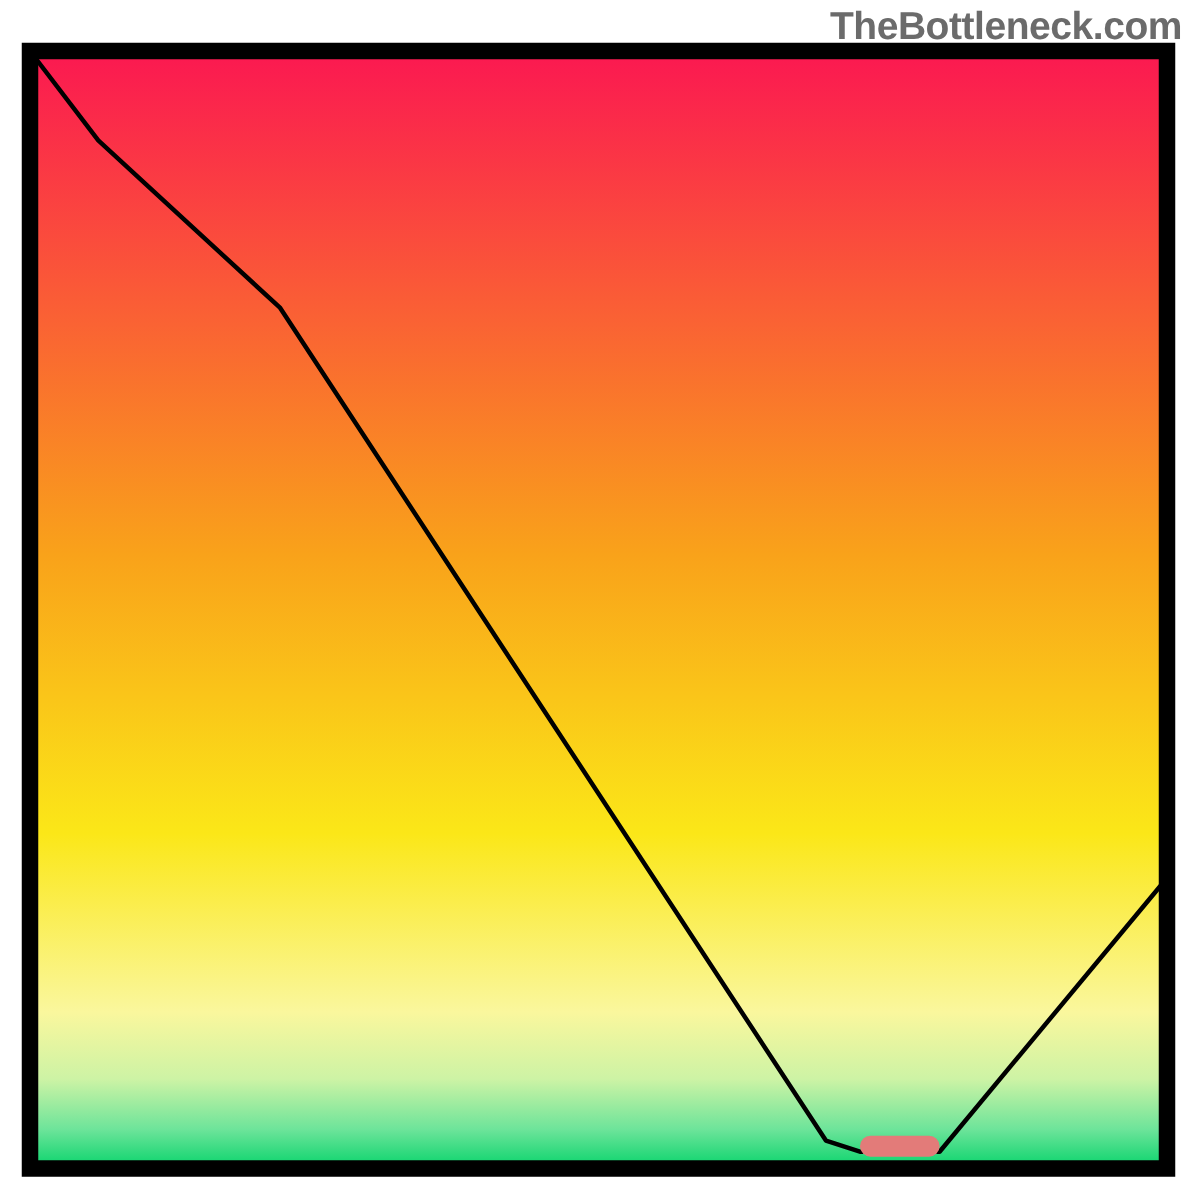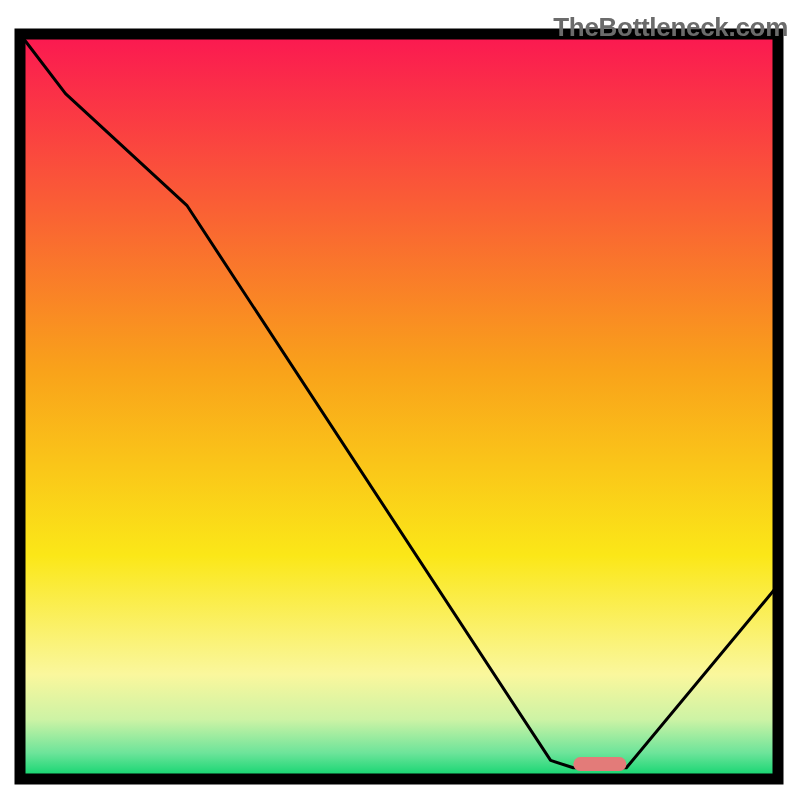--- a/index.html
+++ b/index.html
@@ -12,21 +12,21 @@
     font-family: Arial, Helvetica, sans-serif;
   }
   .frame {
     position: relative;
     width: 800px;
     height: 800px;
     box-sizing: border-box;
   }
   .watermark {
     position: absolute;
-    top: 12px;
+    top: 2px;
     right: 12px;
     font-size: 26px;
     font-weight: 600;
     color: #6b6b6b;
     letter-spacing: -0.3px;
     margin-left: 16px;
   }
   svg {
     display: block;
   }

